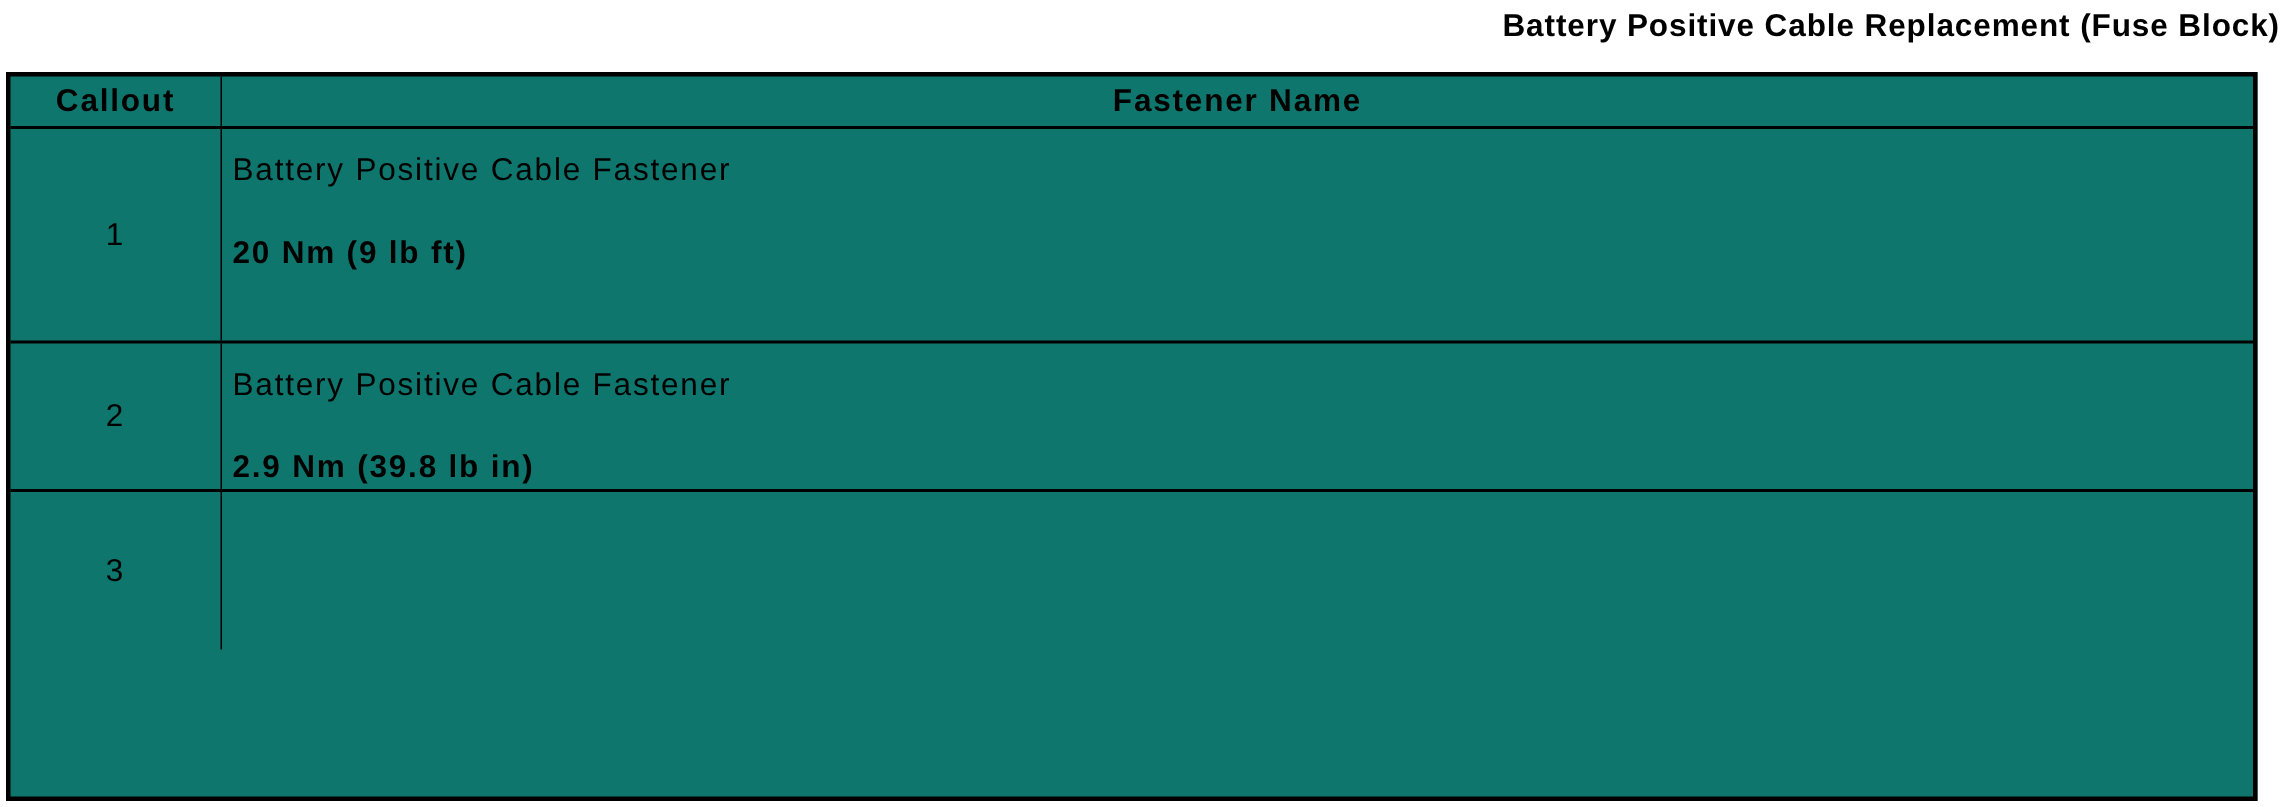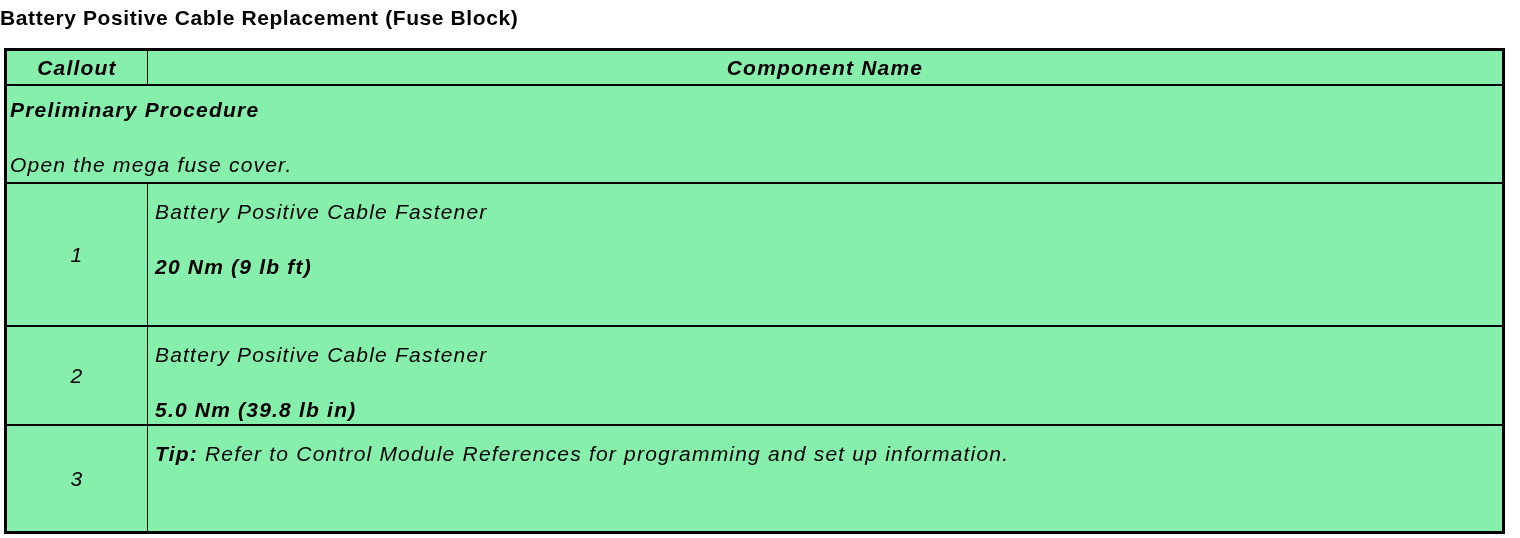--- a/index.html
+++ b/index.html
@@ -8,35 +8,34 @@
     position: relative;
     font-family: "Liberation Sans", sans-serif;
     color: #000;
     overflow: hidden;
   }
   .page-title {
     position: absolute;
     top: 5px;
     left: 0;
     width: 1520px;
-    text-align: left;
+    text-align: right;
     font-size: 21px;
     font-weight: bold;
     letter-spacing: 0.6px;
     line-height: 26px;
   }
   .callout-table {
     position: absolute;
     left: 4px;
     top: 48px;
     width: 1501px;
     height: 486px;
     border: 3px solid #000;
-    background: #86efac;
-    font-style: italic;
+    background: #0f766e;
   }
   .row { width: 100%; }
   .grid-row {
     display: grid;
     grid-template-columns: 141px 1fr;
   }
   .header-row { height: 35px; border-bottom: 2px solid #000; }
   .prelim-row { height: 98px; border-bottom: 2px solid #000; }
   .row-1 { height: 143px; border-bottom: 2px solid #000; }
   .row-2 { height: 99px;  border-bottom: 2px solid #000; }
@@ -80,44 +79,39 @@
 </style>
 </head>
 <body>
 
 <div class="page-title">Battery Positive Cable Replacement (Fuse Block)</div>
 
 <div class="callout-table">
 
   <div class="row grid-row header-row">
     <div class="header-cell callout-head">Callout</div>
-    <div class="header-cell">Component Name</div>
+    <div class="header-cell">Fastener Name</div>
   </div>
 
-  <div class="row prelim-row">
-    <div class="line"><b>Preliminary Procedure</b></div>
-    <div class="line">Open the mega fuse cover.</div>
-  </div>
 
   <div class="row grid-row row-1">
     <div class="callout-cell">1</div>
     <div class="comp-cell">
       <div class="line"><b></b><span>Battery Positive Cable Fastener</span></div>
       <div class="line"><b>20 Nm (9 lb ft)</b><span></span></div>
     </div>
   </div>
 
   <div class="row grid-row row-2">
     <div class="callout-cell">2</div>
     <div class="comp-cell">
       <div class="line"><b></b><span>Battery Positive Cable Fastener</span></div>
-      <div class="line"><b>5.0 Nm (39.8 lb in)</b><span></span></div>
+      <div class="line"><b>2.9 Nm (39.8 lb in)</b><span></span></div>
     </div>
   </div>
 
   <div class="row grid-row row-3">
     <div class="callout-cell">3</div>
     <div class="comp-cell">
-      <div class="line"><b>Tip:</b><span> Refer to Control Module References for programming and set up information.</span></div>
     </div>
   </div>
 
 </div>
 
 </body></html>

